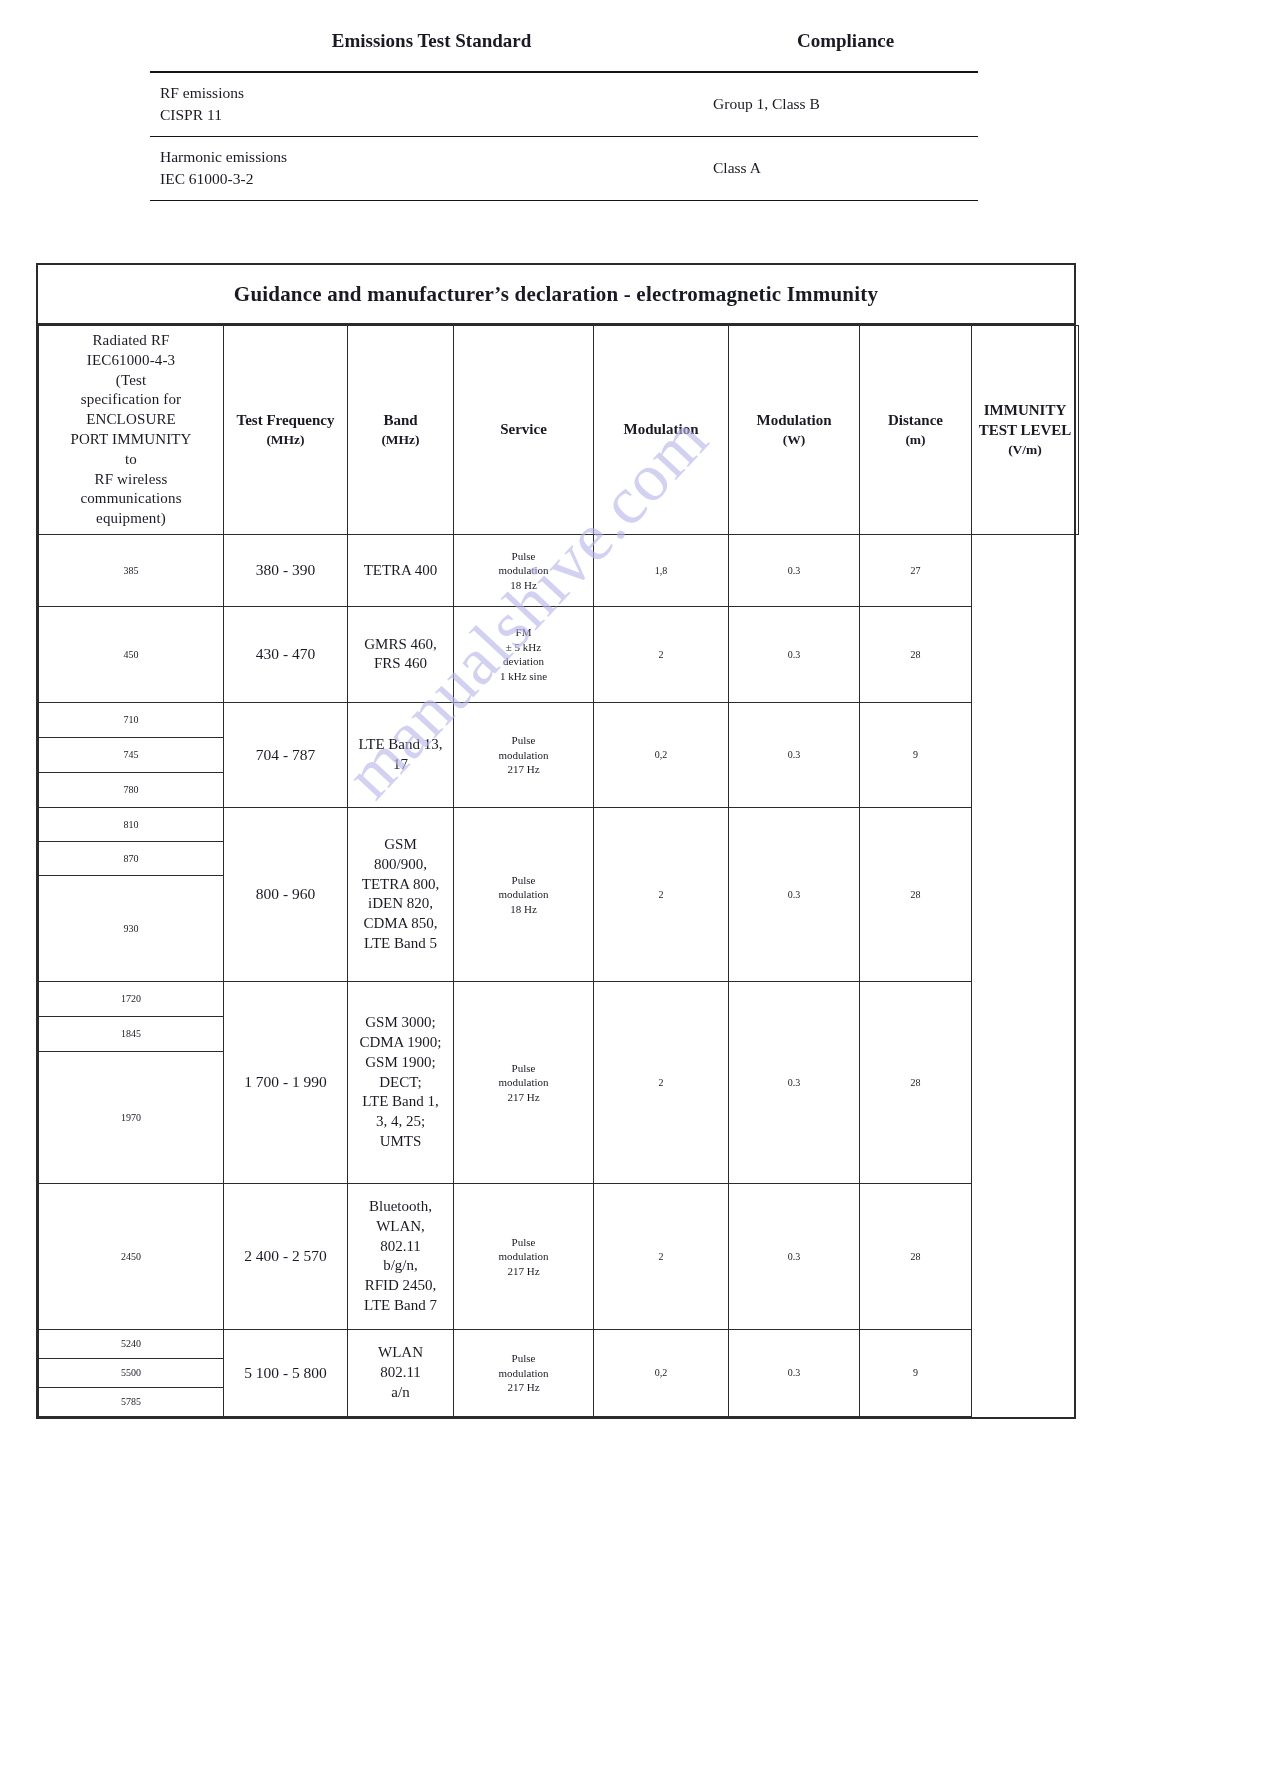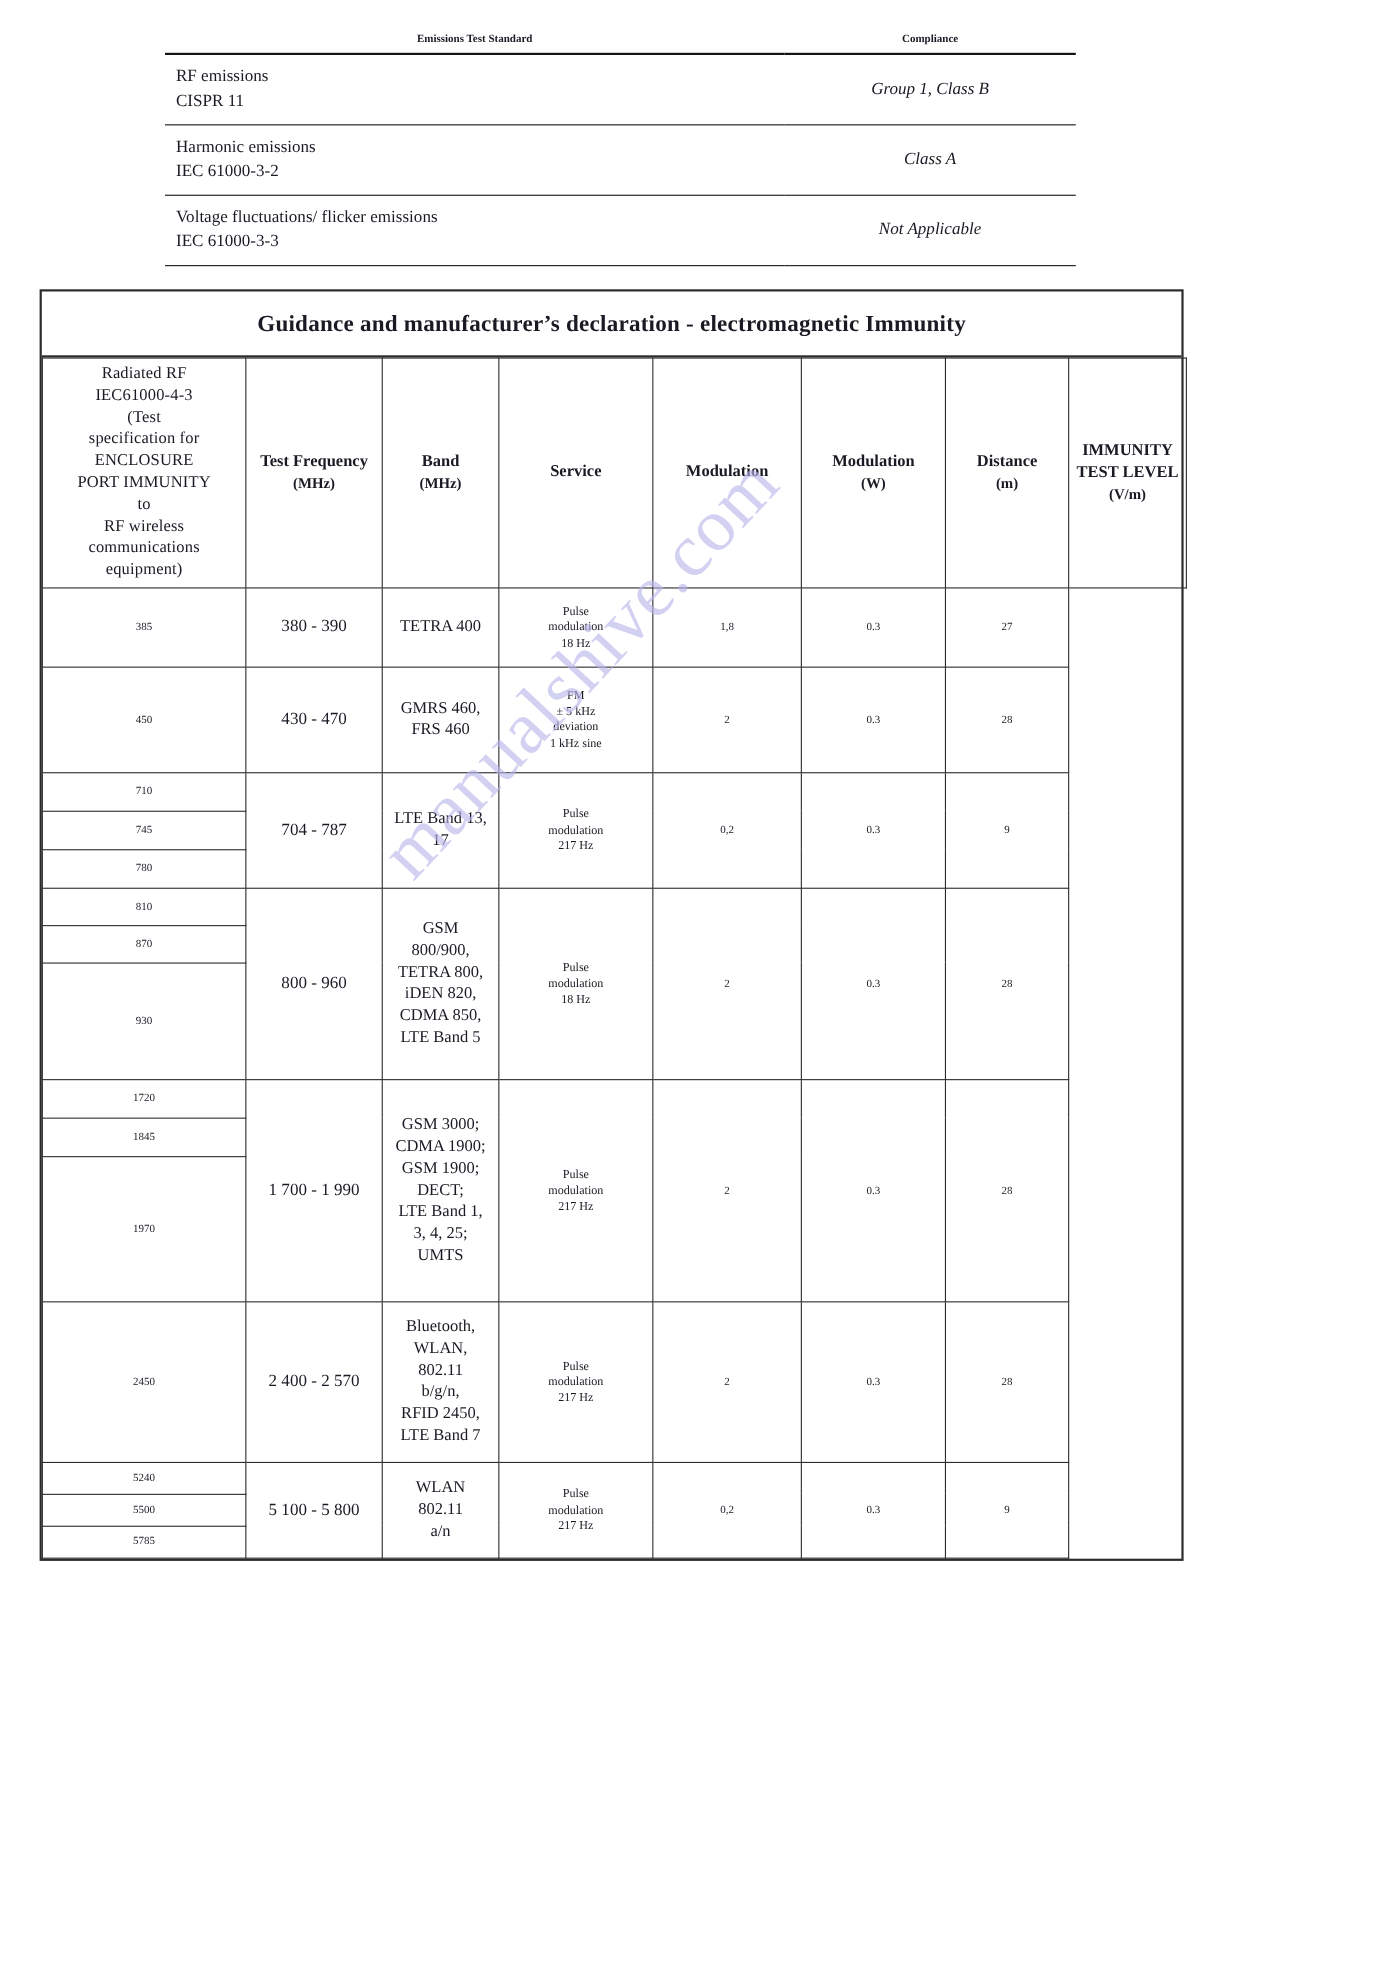--- a/index.html
+++ b/index.html
@@ -41,38 +41,37 @@
     top: 30px;
     width: 828px;
   }
   table.emissions {
     width: 100%;
     border-collapse: collapse;
     font-size: 15.5px;
   }
   table.emissions th {
     font-weight: bold;
-    font-size: 10px;
-    padding: 0 0 7px 0;
+    font-size: 19px;
+    padding: 0 0 19px 0;
     text-align: center;
     border-bottom: 2.2px solid #141414;
     font-family: "Liberation Serif", serif;
   }
   table.emissions th.col-std { width: 68%; }
   table.emissions th.col-comp { width: 32%; }
   table.emissions td {
     padding: 9px 0 9px 10px;
     border-bottom: 1.6px solid #141414;
     vertical-align: middle;
     line-height: 1.45;
   }
   table.emissions td.comp {
-    text-align: center;
+    text-align: left;
     padding-left: 0;
-    font-style: italic;
   }
   .std-line { display: block; }
 
   
   .immunity-wrap {
     position: absolute;
     left: 36px;
     top: 263px;
     width: 1040px;
     border: 2px solid #2b2b2b;
@@ -153,27 +152,20 @@
           <span class="std-line">CISPR 11</span>
         </td>
         <td class="comp">Group 1, Class B</td>
       </tr>
       <tr>
         <td>
           <span class="std-line">Harmonic emissions</span>
           <span class="std-line">IEC 61000-3-2</span>
         </td>
         <td class="comp">Class A</td>
-      </tr>
-      <tr>
-        <td>
-          <span class="std-line">Voltage fluctuations/ flicker emissions</span>
-          <span class="std-line">IEC 61000-3-3</span>
-        </td>
-        <td class="comp">Not Applicable</td>
       </tr>
     </tbody>
   </table>
 </div>
 
 <div class="immunity-wrap">
   <div class="immunity-title">Guidance and manufacturer’s declaration - electromagnetic Immunity</div>
   <table class="immunity">
     <colgroup>
       <col class="c-side">

